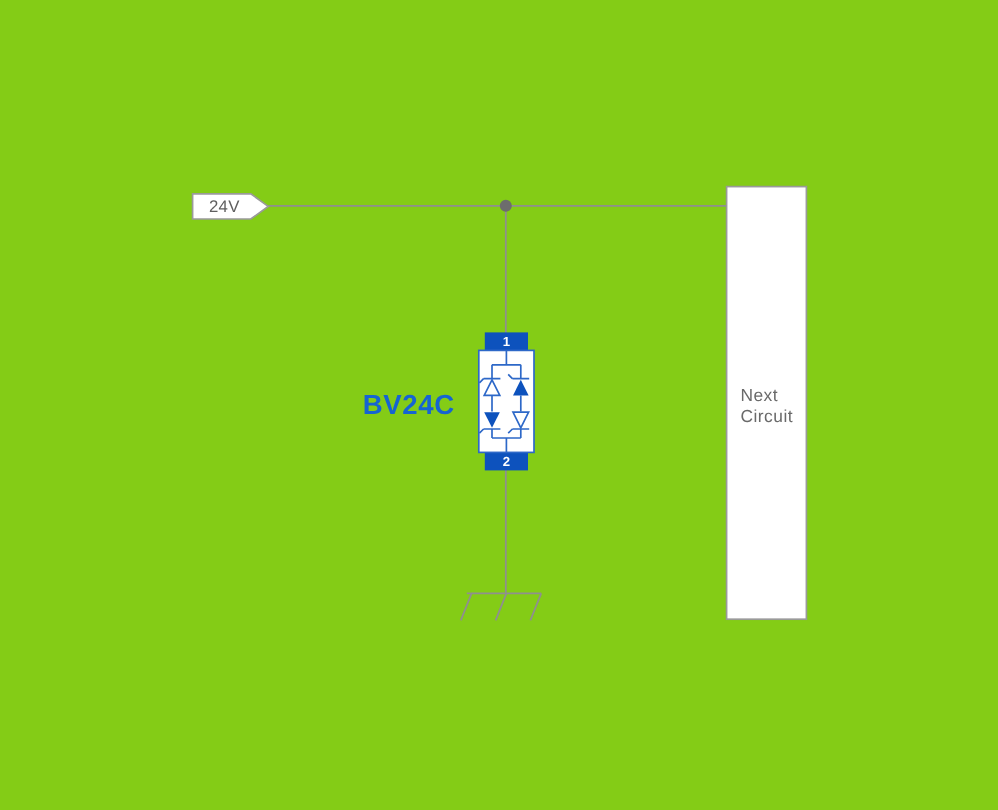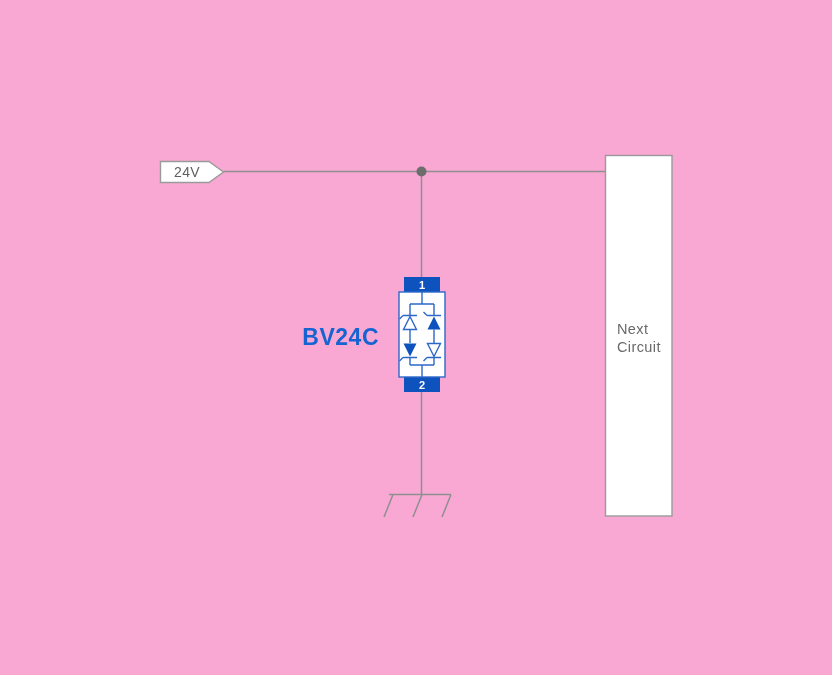--- a/index.html
+++ b/index.html
@@ -5,21 +5,21 @@
   html, body {
     margin: 0;
     padding: 0;
     background: #ffffff;
     font-family: "Liberation Sans", sans-serif;
   }
   .stage {
     position: relative;
     width: 832px;
     height: 675px;
-    background: #f9a8d4;
+    background: #84cc16;
     overflow: hidden;
     text-decoration: underline;
   }
   svg { display: block; }
 
   
   .wire        { stroke: #8f8f8f; stroke-width: 1.5; fill: none; }
   .gray-shape  { stroke: #9a9a9a; stroke-width: 1.4; fill: #ffffff; }
   .blue-line   { stroke: #2d68c8; stroke-width: 1.4; fill: none; }
   .blue-outline{ stroke: #2d68c8; stroke-width: 1.4; fill: #ffffff; }

